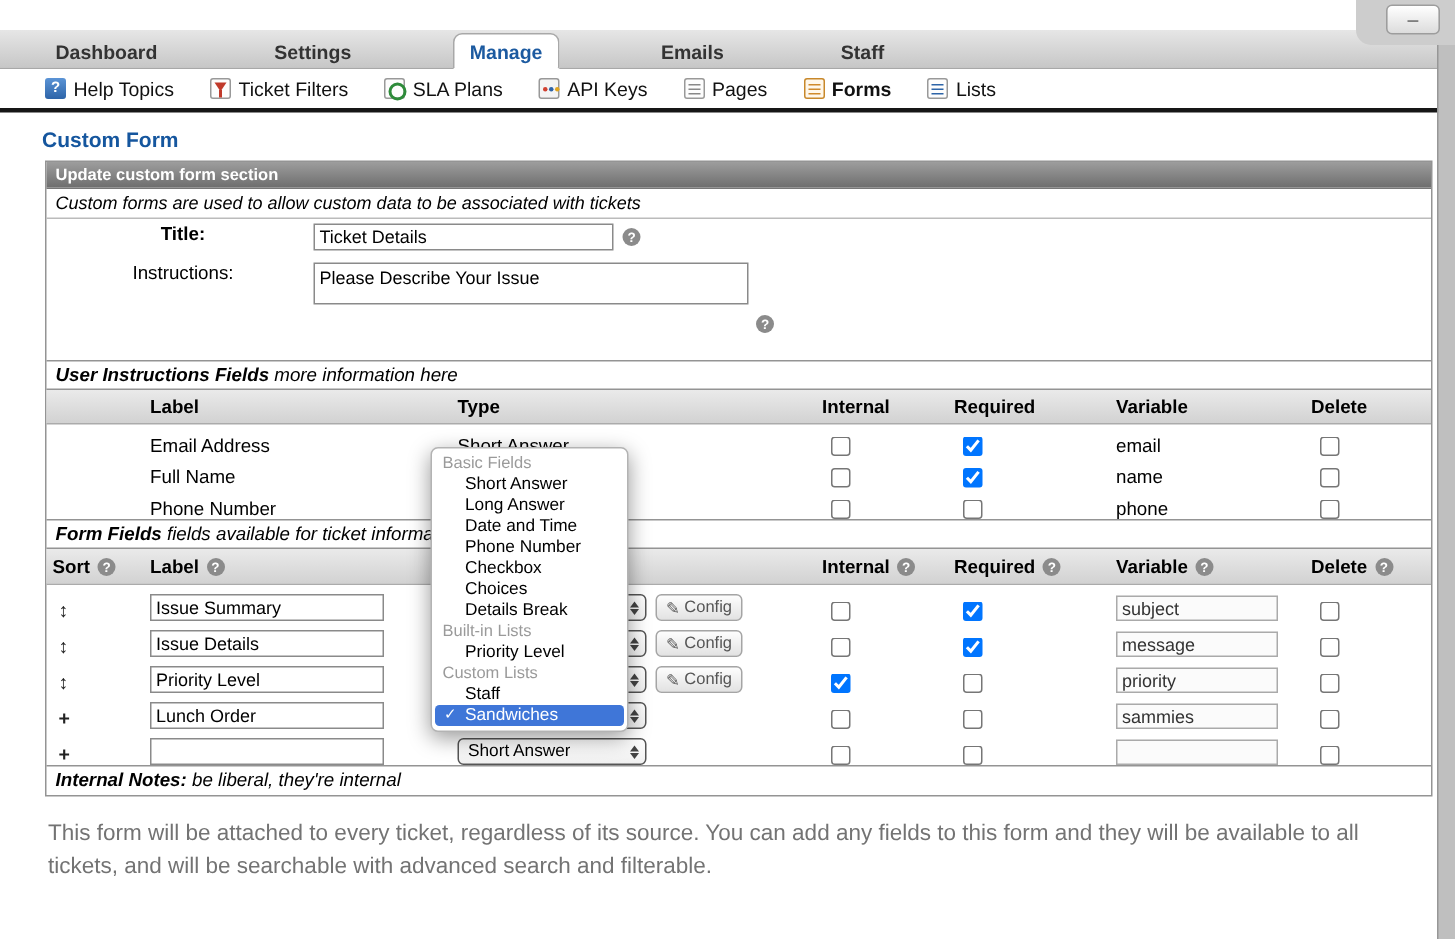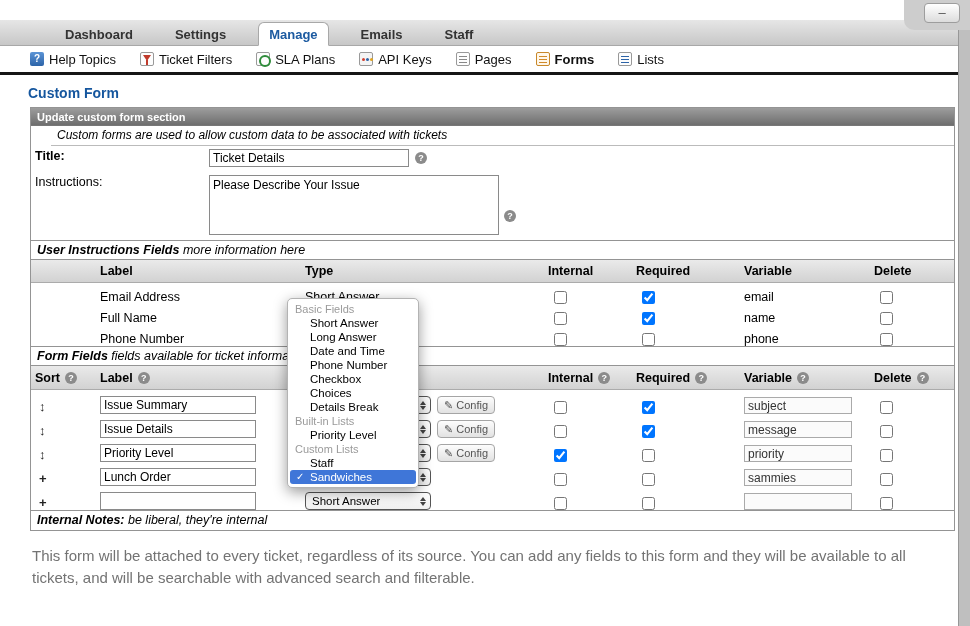--- a/index.html
+++ b/index.html
@@ -7,21 +7,21 @@
   body { font-family:"Liberation Sans", sans-serif; }
   .page { position:relative; width:970px; height:626px; background:#fff; overflow:hidden; }
 
   
   .right-strip { position:absolute; right:0; top:0; width:12px; height:626px; background:#bfbfbf; border-left:1px solid #979797; z-index:5;}
   .corner { position:absolute; right:0; top:0; width:66px; height:30px; background:#cdcdcd; z-index:6; border-bottom-left-radius:10px;}
   .min-btn { position:absolute; right:10px; top:3px; width:36px; height:20px; background:linear-gradient(#ffffff,#dcdcdc); border:1px solid #9d9d9d; border-radius:4px; z-index:7; color:#555; font-size:13px; text-align:center; line-height:17px; cursor:pointer;}
 
   
   .top-space { height:20px; }
-  .tabbar { height:26px; background:linear-gradient(#e6e6e6,#c7c7c7); border-bottom:1px solid #a8a8a8; display:flex; align-items:flex-end; padding-left:55px; gap:22px; width:958px;}
+  .tabbar { height:26px; background:linear-gradient(#e6e6e6,#c7c7c7); border-bottom:1px solid #a8a8a8; display:flex; align-items:flex-end; padding-left:27px; gap:58px; width:958px;}
   .tab { font-size:13px; font-weight:bold; color:#333; padding:4px 10px 3px; cursor:pointer; }
   .tab.active { background:#fff; border:1px solid #a8a8a8; border-bottom:1px solid #fff; border-radius:6px 6px 0 0; color:#1c5aa0; margin-bottom:-1px; }
 
   
   .subnav { height:26px; background:#fff; display:flex; align-items:center; gap:24px; padding-left:30px; width:958px;}
   .subnav-item { display:flex; align-items:center; gap:5px; font-size:13px; color:#111; cursor:pointer;}
   .subnav-item.active .subnav-label { font-weight:bold; }
   .blackline { height:3px; background:#161616; width:958px; }
 
   
@@ -41,29 +41,29 @@
   .i-forms::after { content:""; position:absolute; left:2px; top:3px; width:8px; height:1px; background:#d08a2a; box-shadow:0 3px 0 #d08a2a, 0 6px 0 #d08a2a;}
   .i-lists { background:#fdfdfd; border:1px solid #999;}
   .i-lists::after { content:""; position:absolute; left:2px; top:3px; width:8px; height:1px; background:#2d64a8; box-shadow:0 3px 0 #2d64a8, 0 6px 0 #2d64a8;}
 
   
   .page-title { color:#15569e; font-size:14px; font-weight:bold; margin:10px 0 6px 28px; }
 
   
   .formbox { margin-left:30px; width:925px; border:1px solid #949494; background:#fff; }
   .section-bar { height:18px; background:linear-gradient(#9d9d9d,#6e6e6e); color:#fff; font-weight:bold; font-size:11px; line-height:18px; padding-left:6px; border-bottom:1px solid #777;}
-  .section-desc { height:20px; font-style:italic; font-size:12px; line-height:19px; padding-left:6px; border-bottom:1px solid #bbb;margin-left:20px;}
+  .section-desc { height:20px; font-style:italic; font-size:12px; line-height:19px; padding-left:6px; border-bottom:1px solid #bbb;}
 
   .frow { display:flex; }
   .frow-title { height:26px; align-items:flex-start; padding-top:3px;}
   .frow-instr { height:58px; align-items:flex-start; padding-top:3px;}
-  .flabel { width:178px; padding-left:4px; font-size:12.5px; }
+  .flabel { width:178px; padding-left:4px; font-size:12.5px;text-align:center; }
   .flabel.bold { font-weight:bold; }
   .title-input { width:200px; height:18px; border:1px solid #8a8a8a; font-size:12px; padding:0 3px; font-family:"Liberation Sans",sans-serif;}
-  .instr-area { width:290px; height:60px; border:1px solid #8a8a8a; font-size:12px; padding:2px 3px; resize:none; font-family:"Liberation Sans",sans-serif;}
+  .instr-area { width:290px; height:28px; border:1px solid #8a8a8a; font-size:12px; padding:2px 3px; resize:none; font-family:"Liberation Sans",sans-serif;}
   .spacer { height:10px; }
 
   .heading-row { height:20px; border-top:1px solid #949494; border-bottom:1px solid #949494; font-size:12.5px; line-height:18px; padding-left:6px; font-style:italic;}
   .heading-row b { font-weight:bold; }
   .heading-row .note { font-weight:normal; }
 
   .thead { display:flex; height:23px; background:linear-gradient(#eaeaea,#d2d2d2); border-bottom:1px solid #ababab; font-weight:bold; font-size:12.5px; align-items:center;}
   .thead2 { height:24px; }
   .cell { padding-left:4px; display:flex; align-items:center; }
   .c-sort { width:65px; }

